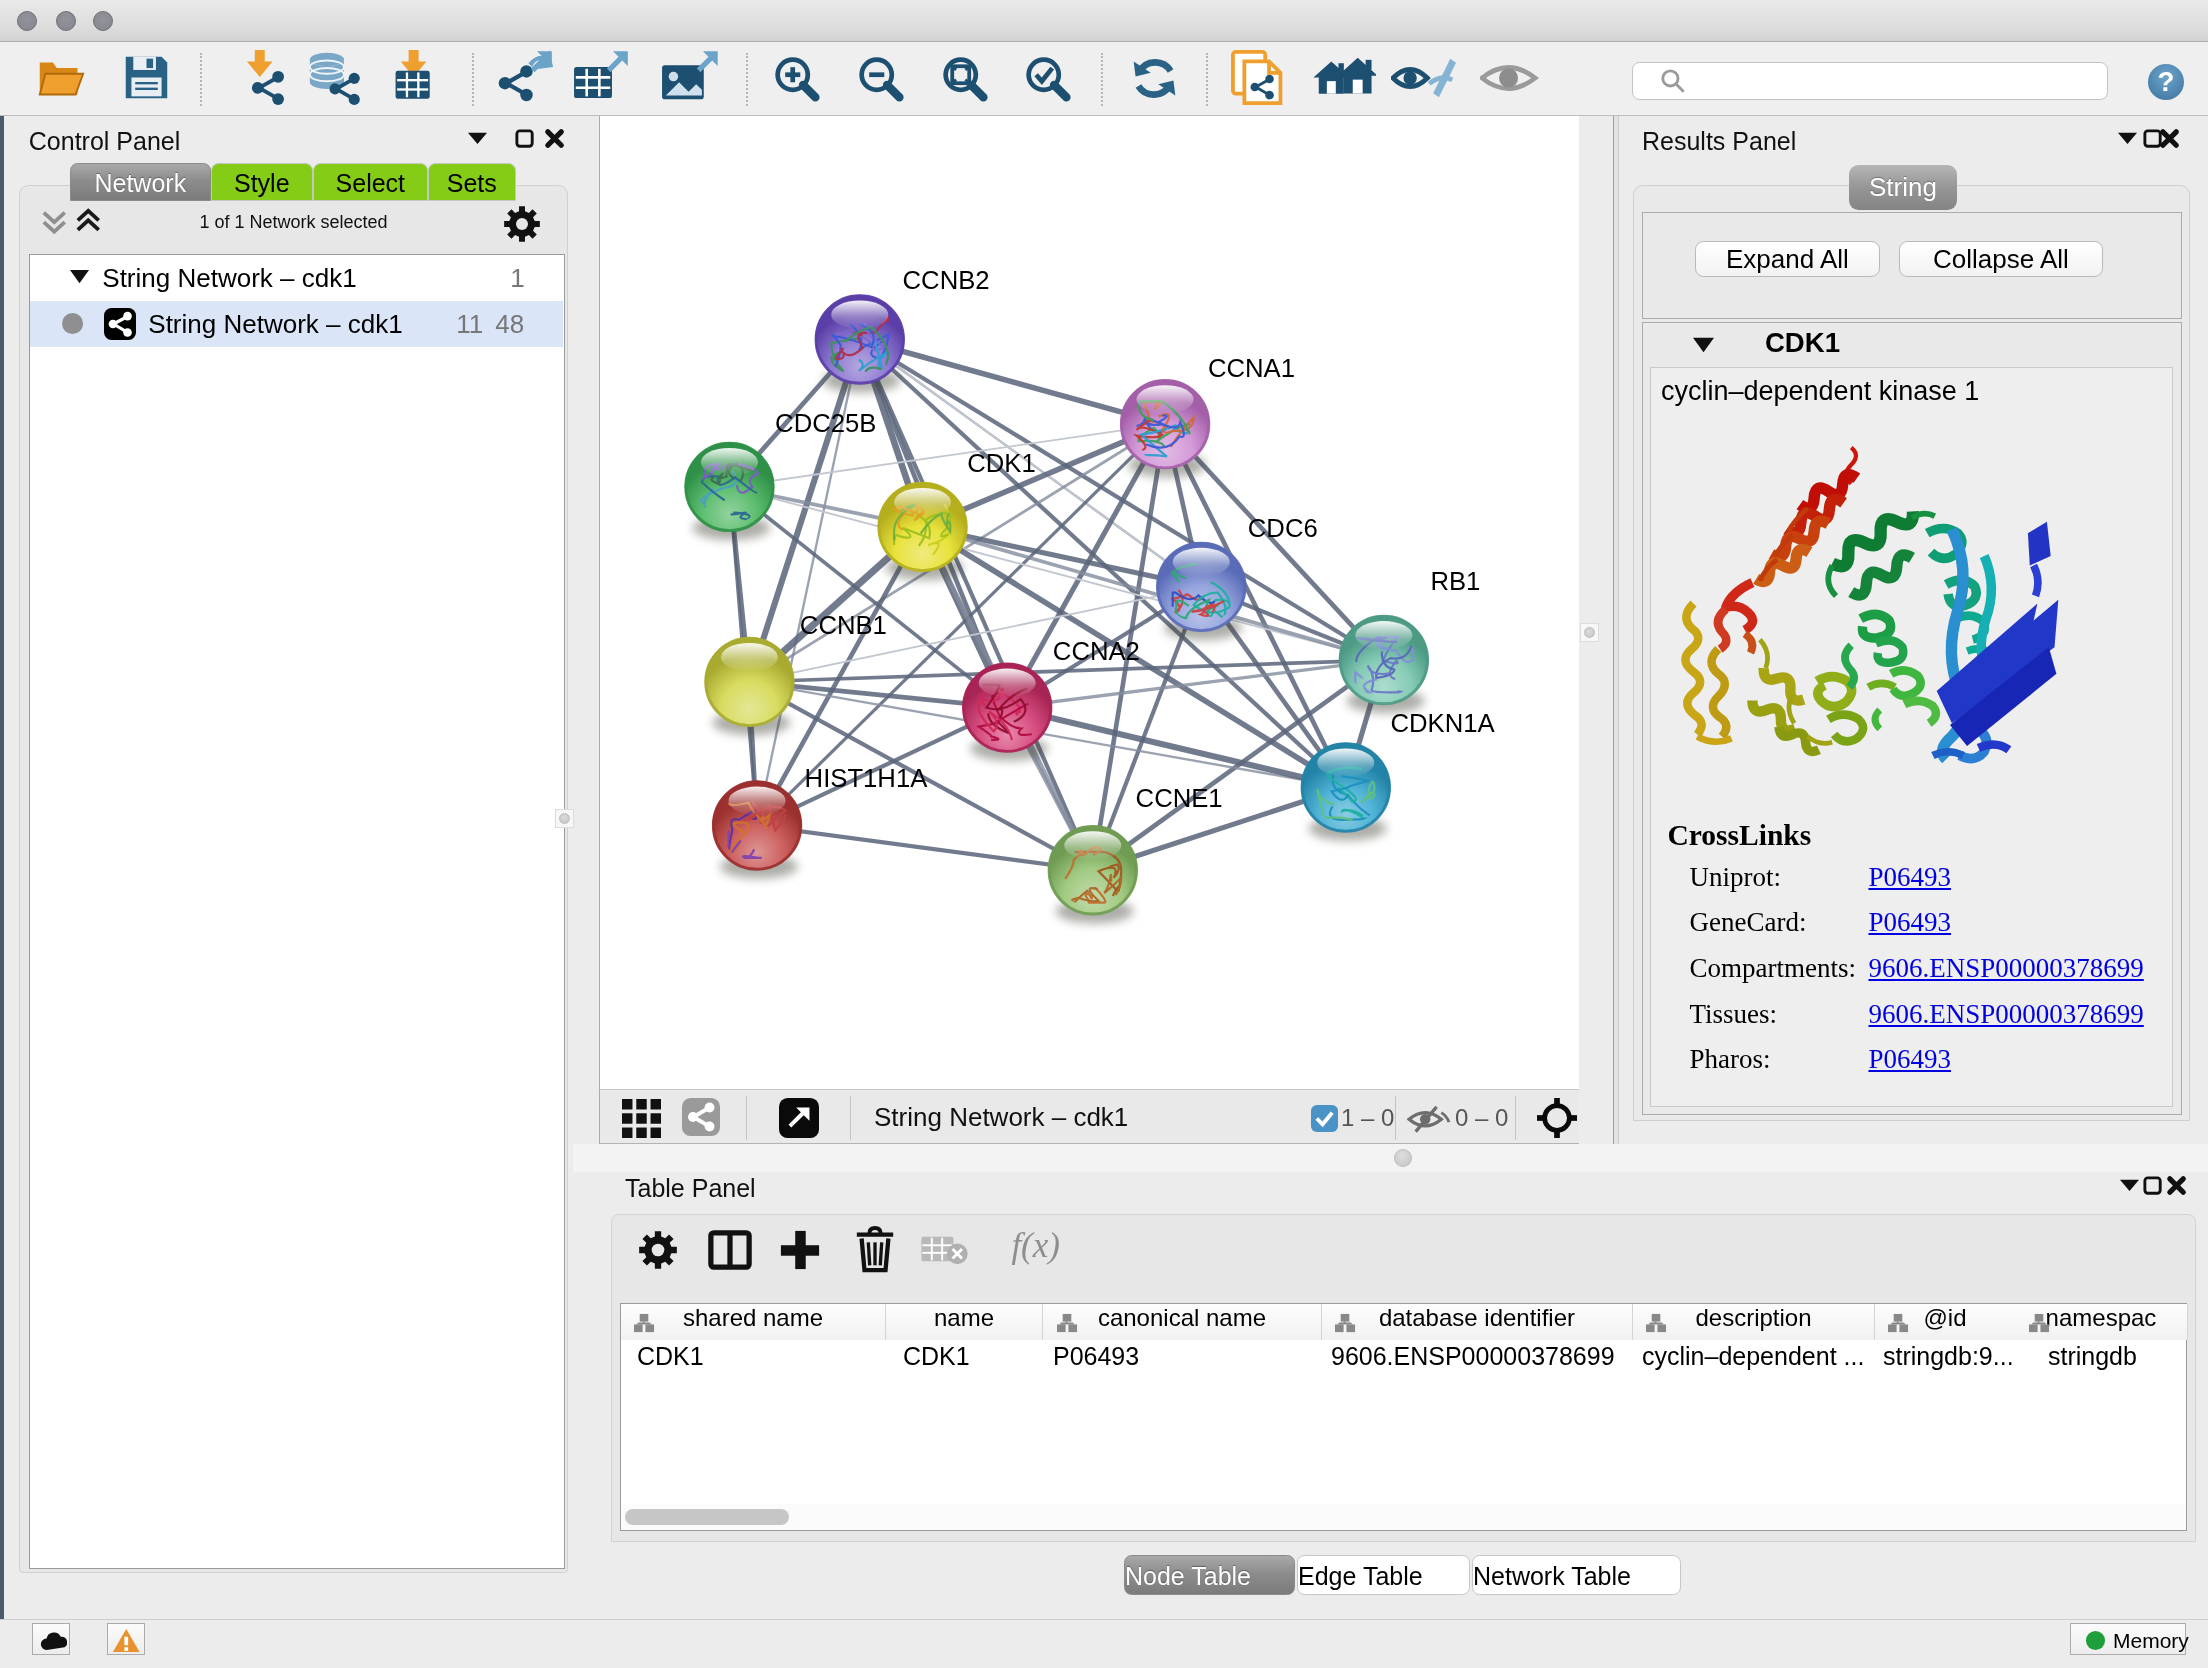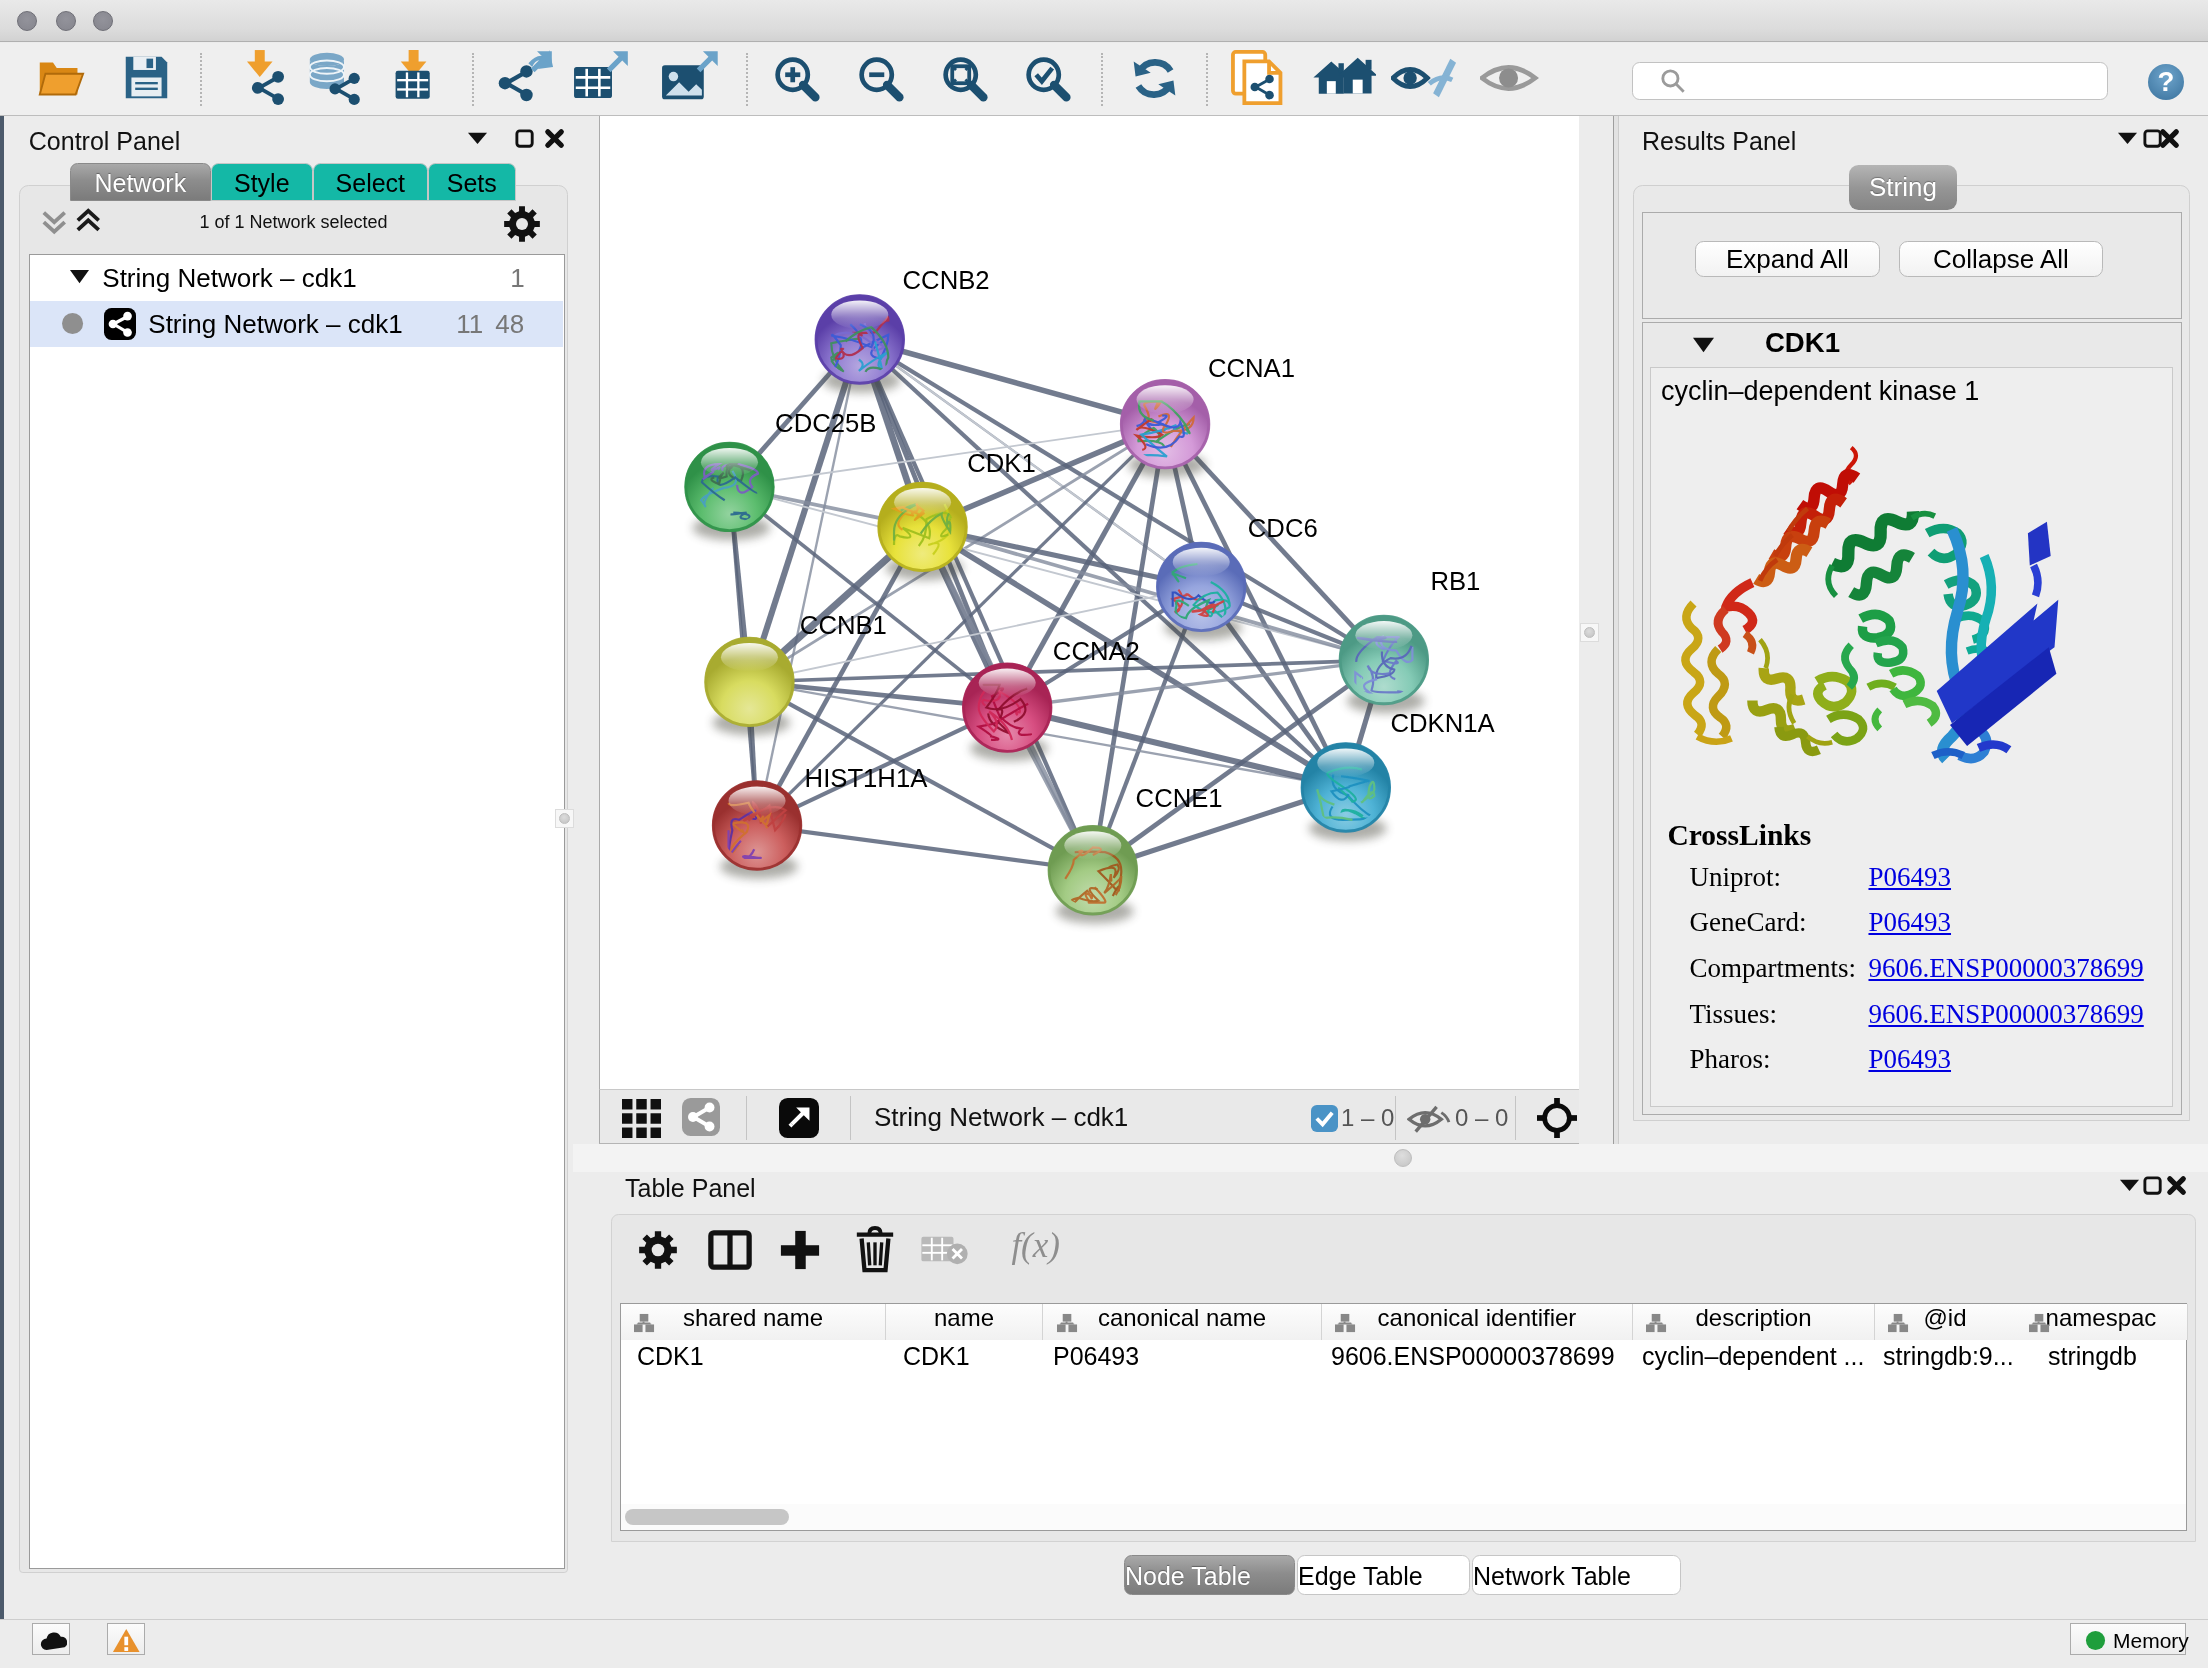--- a/index.html
+++ b/index.html
@@ -21,21 +21,21 @@
   background:#fff; border:1.9px solid #c2c2c2; border-radius:7.6px; }
 #helpbtn { position:absolute; left:2148px; top:21px; width:36px; height:36px; border-radius:50%;
   background:radial-gradient(circle at 50% 35%, #6fa5cc, #39719c); color:#fff;
   font-size:27.6px; font-weight:700; text-align:center; line-height:36px; }
 
 #sliver { left:0; top:43px; width:3.8px; height:1625px; background:#4c5a6b; }
 
 #cp { left:3.8px; top:116px; width:569px; height:1458px; background:#ececec; }
 #cp-title { position:absolute; left:25px; top:11.4px; font-size:25px; color:#111; }
 #cp-tabs { position:absolute; left:66px; top:47px; height:38px; z-index:6; }
-.tab { position:absolute; top:0; height:38px; border:1px solid #c6c6c6; background:#14b8a6;
+.tab { position:absolute; top:0; height:38px; border:1px solid #c6c6c6; background:#84cc16;
   border-radius:7.6px 7.6px 0 0; font-size:25px; color:#000; text-align:center; }
 .tab.sel { background:linear-gradient(#a9a9a9,#8d8d8d 45%,#7b7b7b); color:#fff;
   border-color:#8a8a8a; text-shadow:0 -1px 1px rgba(0,0,0,.35); }
 .tab span { display:block; margin-top:4.8px; }
 #cp-inner { position:absolute; left:15px; top:69px; width:549px; height:1388px;
   background:#e7e7e7; border:1px solid #d0d0d0; border-radius:9.5px 9.5px 3.8px 3.8px; }
 #cp-selbar { position:absolute; left:5.7px; top:15px; width:536px; height:53px; }
 #cp-selbar .lbl { position:absolute; left:0; right:0; top:11.4px; text-align:center; font-size:18px; color:#111; }
 #cp-list { position:absolute; left:9.5px; top:68px; width:536px; height:1315px;
   background:#fff; border:1.9px solid #9a9a9a; }
@@ -868,21 +868,21 @@
         </div>
         <svg class="abs" style="left:436px;top:7.6px" width="21" height="23" viewBox="0 0 22 24">
           <g fill="#888">
             <rect x="6" y="2" width="9" height="8"></rect>
             <rect x="0" y="13" width="9" height="8"></rect>
             <rect x="12" y="13" width="9" height="8"></rect>
             <path d="M10 10 L10 12 M4 12 L17 12 M4 12 L4 13 M17 12 L17 13" stroke="#888" stroke-width="2" fill="none"></path>
           </g>
         </svg>
         <div class="th" style="left:701px;width:311px">
-          <span>canonical identifier</span>
+          <span>database identifier</span>
         </div>
         <svg class="abs" style="left:714px;top:7.6px" width="21" height="23" viewBox="0 0 22 24">
           <g fill="#888">
             <rect x="6" y="2" width="9" height="8"></rect>
             <rect x="0" y="13" width="9" height="8"></rect>
             <rect x="12" y="13" width="9" height="8"></rect>
             <path d="M10 10 L10 12 M4 12 L17 12 M4 12 L4 13 M17 12 L17 13" stroke="#888" stroke-width="2" fill="none"></path>
           </g>
         </svg>
         <div class="th" style="left:1012px;width:242px">

